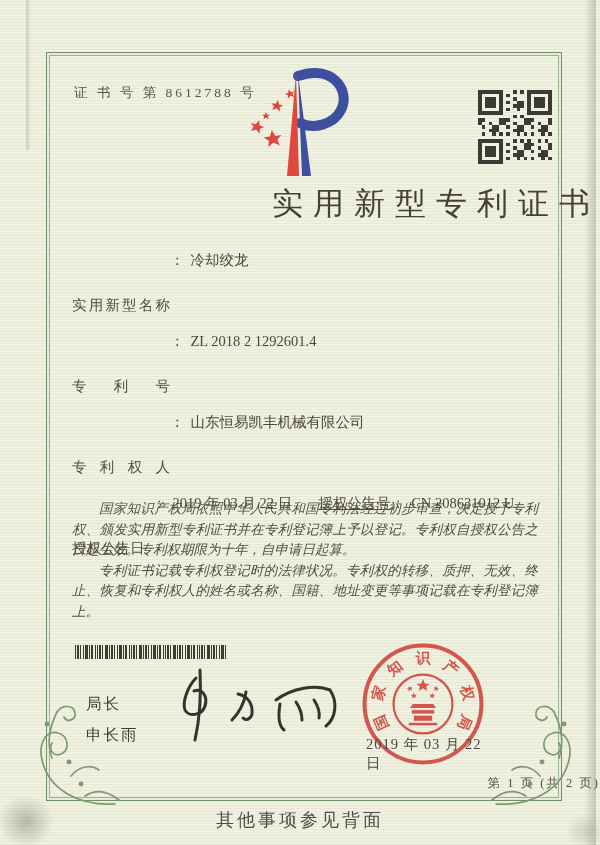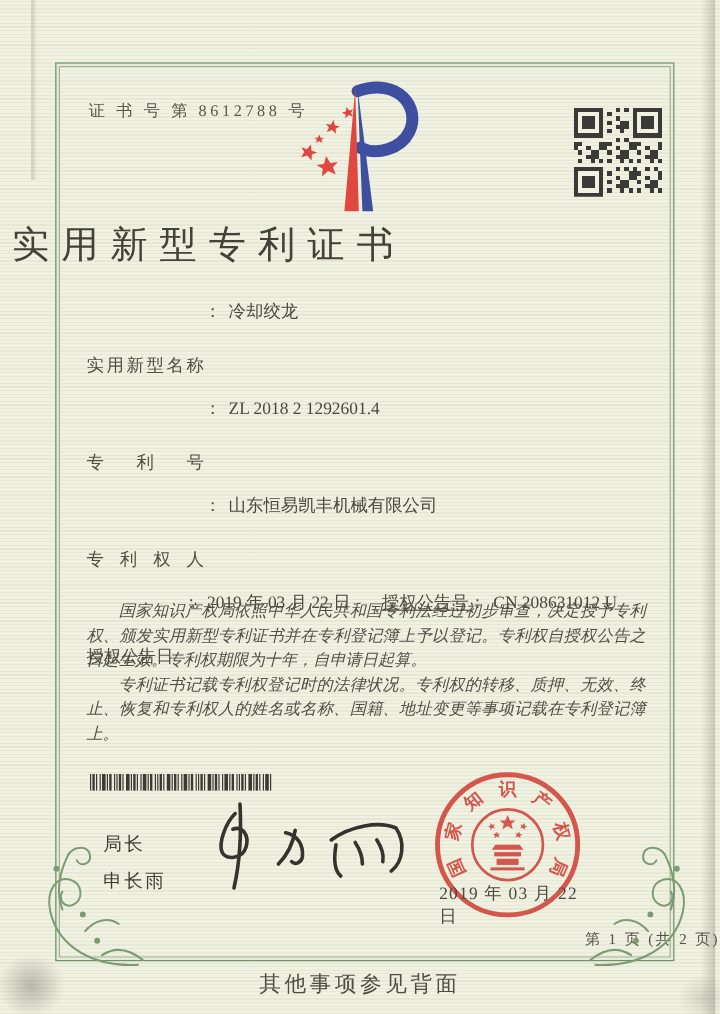--- a/index.html
+++ b/index.html
@@ -29,21 +29,21 @@
     border:1px solid #6f9066;
     box-shadow:inset 0 0 0 2px rgba(241,241,225,.9), inset 0 0 0 3px #9cb491;
   }
 
   .cert-no{position:absolute;left:74px;top:84px;font-size:13.5px;letter-spacing:3px;
     color:#59554b;}
 
   .logo{position:absolute;left:244px;top:64px;}
   .qr{position:absolute;left:478px;top:90px;}
 
-  .title{position:absolute;left:0;top:183px;width:100%;margin:0;text-align:left;
+  .title{position:absolute;left:0;top:183px;width:100%;margin:0;text-align:right;
     font-size:31px;font-weight:400;letter-spacing:10px;color:#454139;text-indent:10px;}
 
   .fields{position:absolute;left:72px;top:250px;width:476px;font-size:14.5px;color:#514d44;}
   .row{margin-bottom:16px;line-height:20px;white-space:nowrap;}
   .row.addr{white-space:normal;margin-bottom:4px;}
   .lbl{display:inline-block;width:98px;text-align:justify;text-align-last:justify;
     vertical-align:top;margin-top:45px;}
   .lbl5{width:80px;text-align:right;text-align-last:left;}
   .colon{display:inline-block;margin-right:6px;}
   .val{color:#4b473e;}

